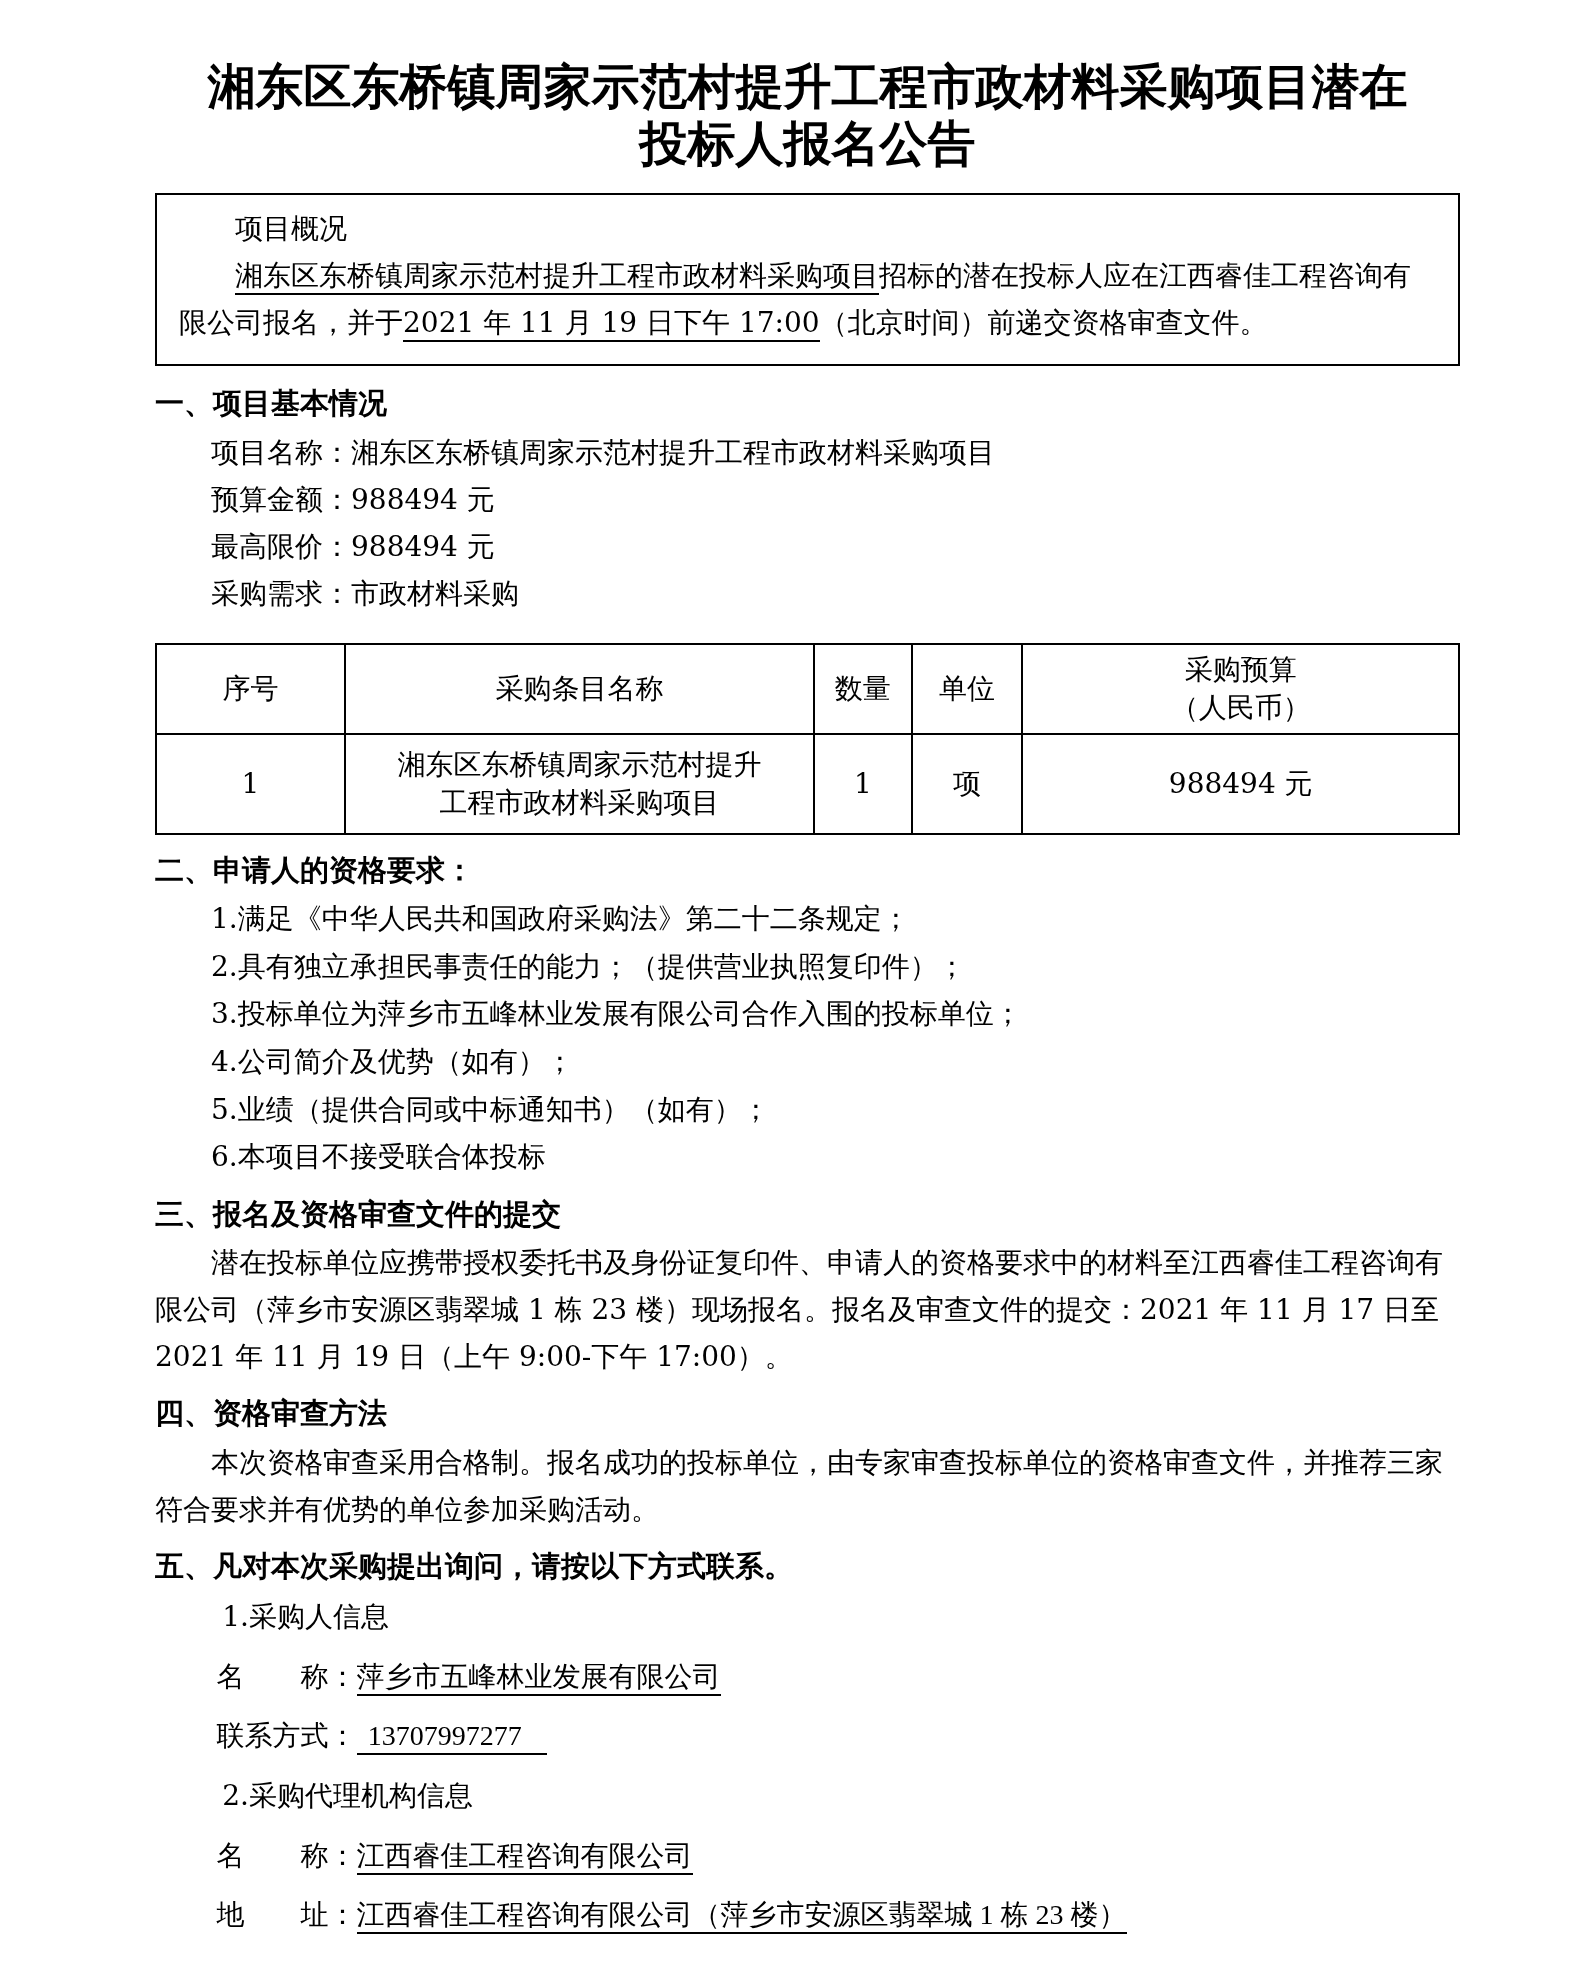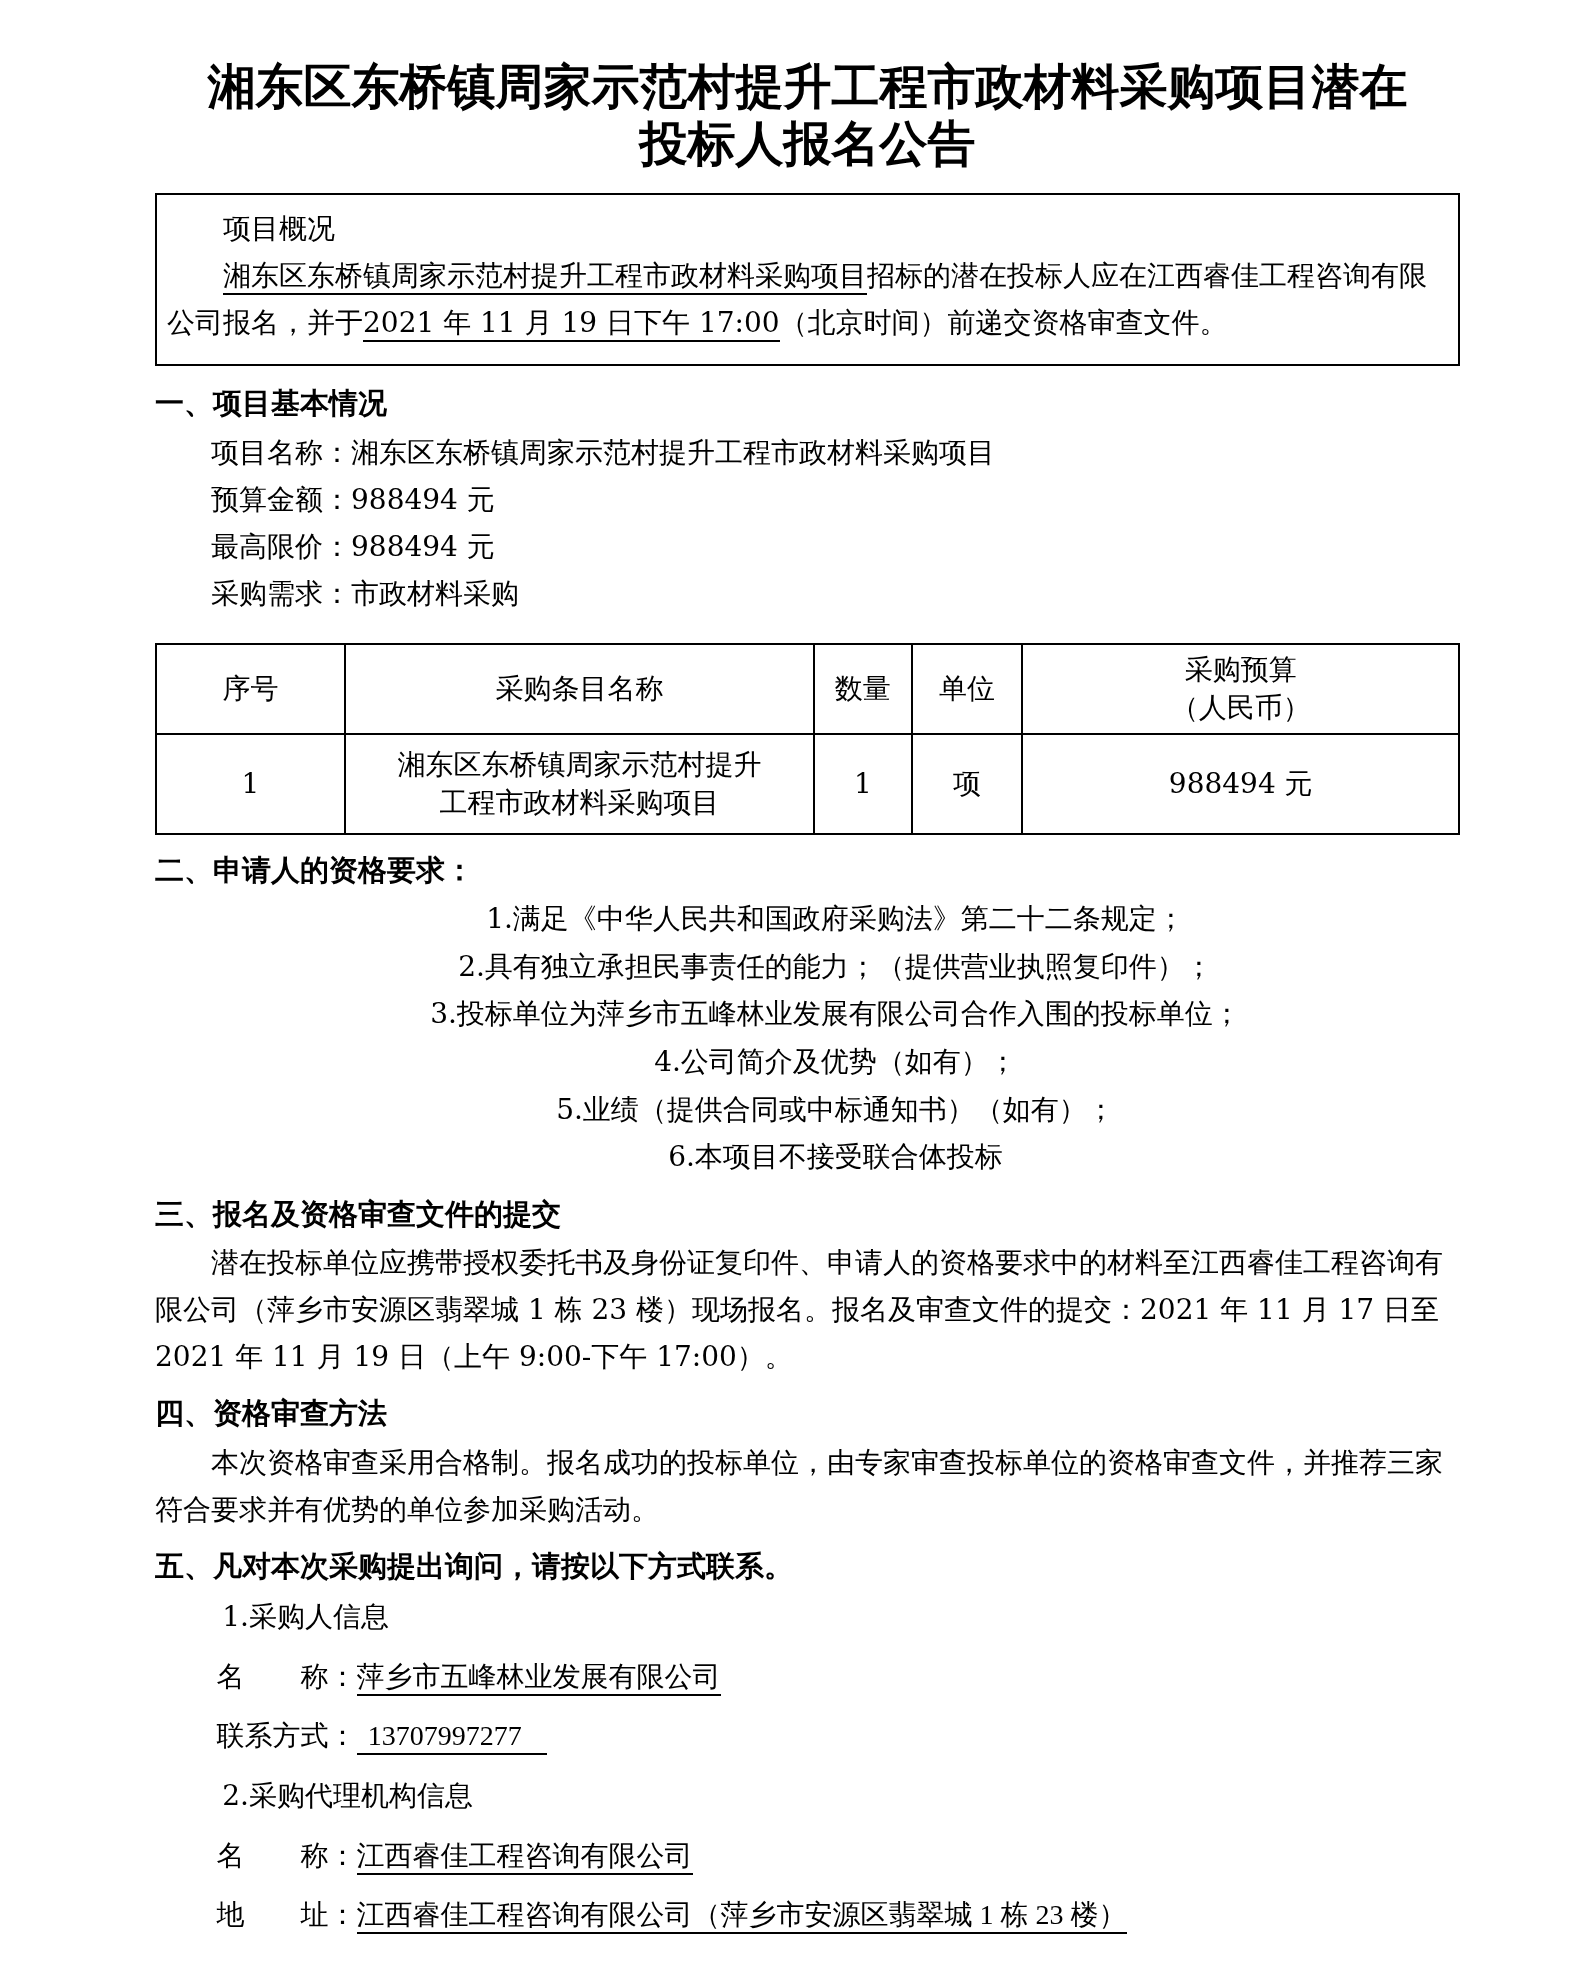--- a/index.html
+++ b/index.html
@@ -15,21 +15,21 @@
   .doc-title {
     text-align: center;
     font-size: 48px;
     font-weight: bold;
     line-height: 1.18;
     margin-bottom: 22px;
     font-family: "DejaVu Serif", "Liberation Serif", serif;
   }
   .overview-box {
     border: 2px solid #000;
-    padding: 10px 22px 18px 10px;
+    padding: 10px 22px 18px 22px;
     font-size: 28px;
     line-height: 1.68;
     margin-bottom: 14px;
   }
   .indent-1 { text-indent: 2em; margin: 0; }
   .para { font-size: 28px; line-height: 1.68; margin: 0; text-indent: 2em; }
   .u-seg { border-bottom: 2px solid #000; padding-bottom: 1px; }
   .sec-heading {
     font-size: 29px;
     font-weight: bold;
@@ -48,21 +48,21 @@
   .proc-table th, .proc-table td {
     border: 2px solid #000;
     text-align: center;
     vertical-align: middle;
     font-weight: normal;
     padding: 4px 8px;
   }
   .proc-table th { height: 90px; }
   .proc-table td { height: 100px; }
   .pre-line { white-space: pre-line; }
-  .req-item { font-size: 28px; line-height: 1.7; padding-left: 2em; text-align: center; }
+  .req-item { font-size: 28px; line-height: 1.7; padding-left: 2em; }
   .contact-group-title { font-size: 28px; line-height: 1.7; padding-left: 2.4em; margin-top: 4px; }
   .contact-row { font-size: 28px; line-height: 1.6; padding-left: 2.2em; margin: 14px 0; }
   .u-val { border-bottom: 2px solid #000; padding-bottom: 2px; font-family: Liberation Serif, serif; }
   .u-pad { padding-left: 0.4em; padding-right: 0.9em; }
   .col-seq { width: 14.5%; }
   .col-name { width: 36%; }
   .col-qty { width: 7.5%; }
   .col-unit { width: 8.5%; }
   .col-budget { width: 33.5%; }
 </style>

